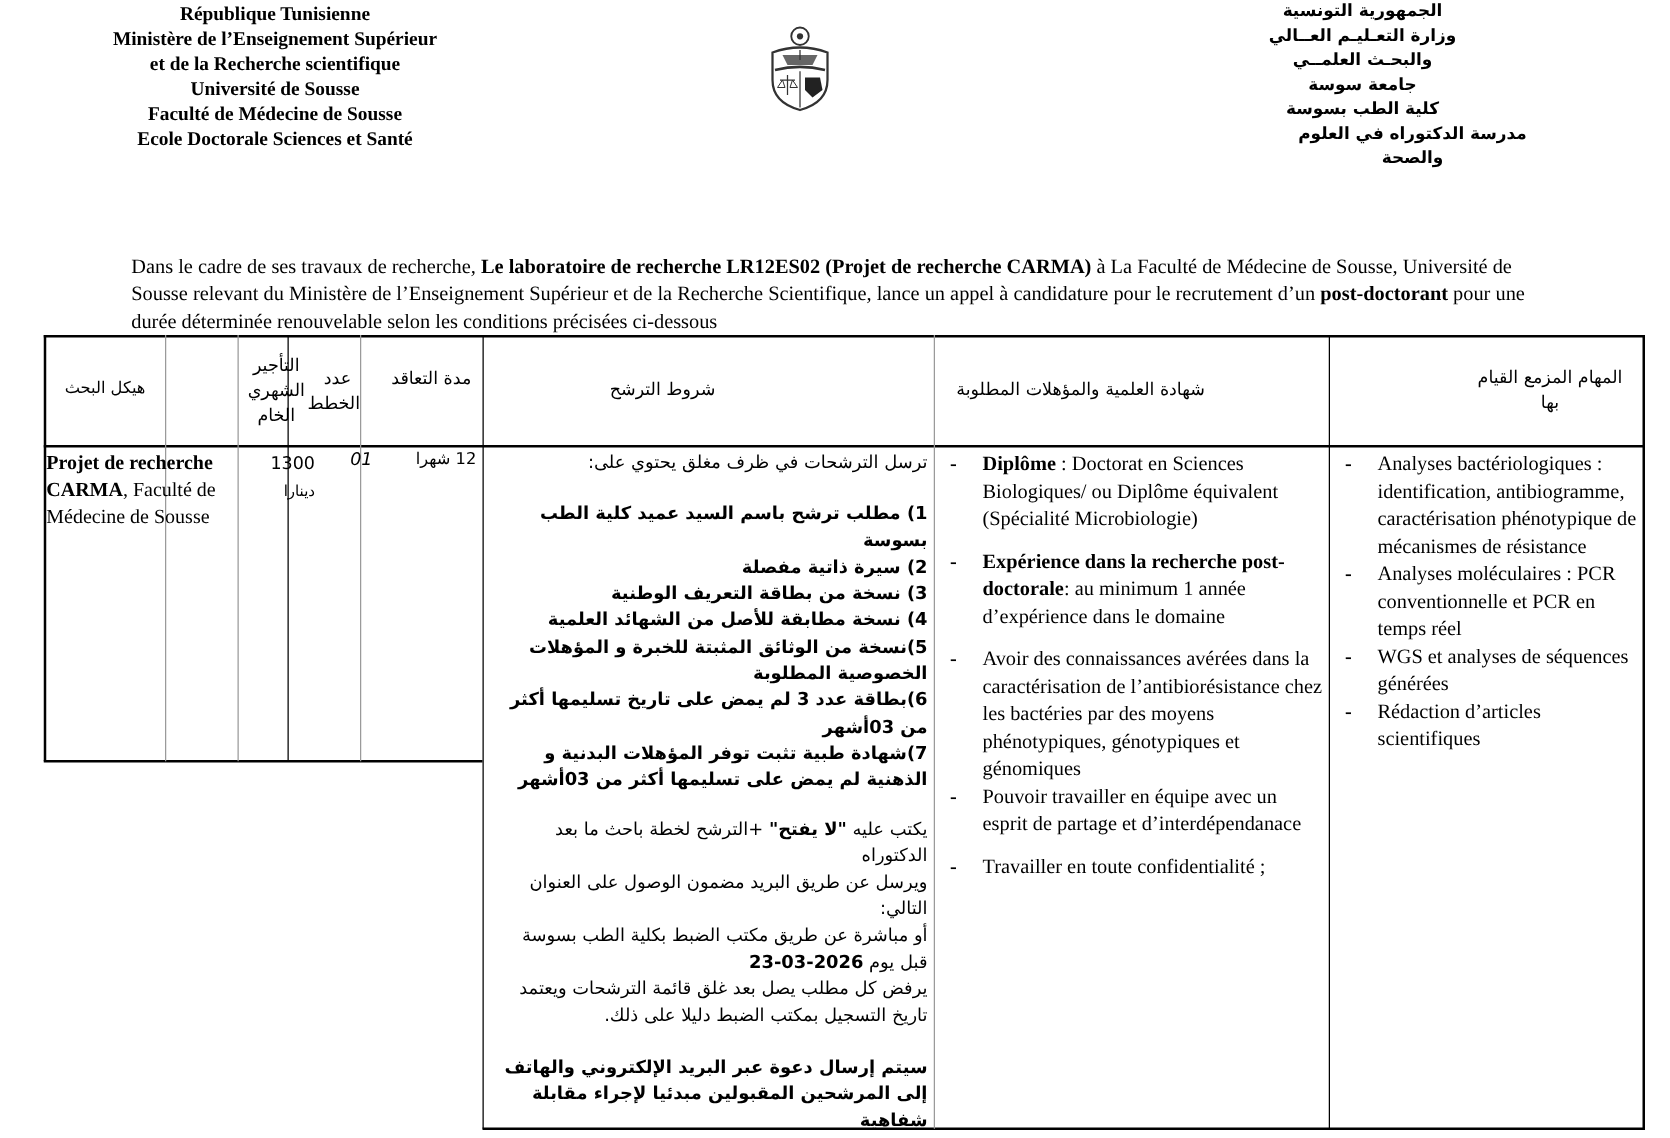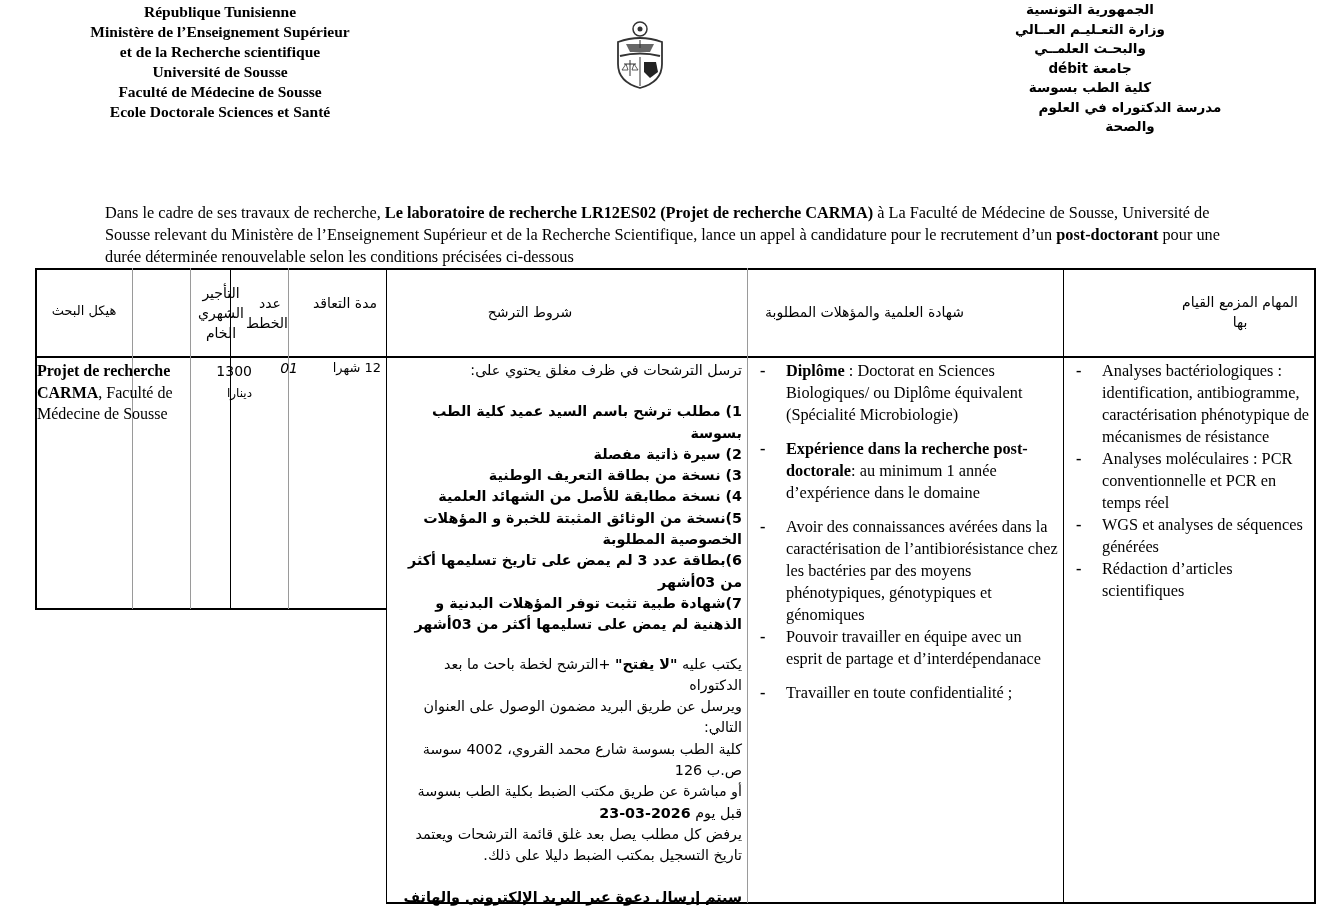--- a/index.html
+++ b/index.html
@@ -45,21 +45,21 @@
     <line x1="18" y1="40" x2="18" y2="56" stroke="#333" stroke-width="1"></line>
     <path d="M10 50 L14 44 L16 50 Z M20 50 L22 44 L26 50 Z" fill="none" stroke="#333" stroke-width="0.8"></path>
     <path d="M32 42 L44 42 L46 52 L38 58 L32 52 Z" fill="#222"></path>
   </svg>
 </div>
 
 <div class="hdr-ar">
   <div>الجمهورية التونسية</div>
   <div>وزارة التعـليـم العــالي</div>
   <div>والبحـث العلمــي</div>
-  <div>جامعة débit</div>
+  <div>جامعة سوسة</div>
   <div>كلية الطب بسوسة</div>
   <div style="position:relative; left:40px;">مدرسة الدكتوراه في العلوم والصحة</div>
 </div>
 
 <div class="intro">
   <span>Dans le cadre de ses travaux de recherche, </span><b>Le laboratoire de recherche LR12ES02 (Projet de recherche CARMA)</b><span> à La Faculté de Médecine de Sousse, Université de Sousse relevant du Ministère de l’Enseignement Supérieur et de la Recherche Scientifique, lance un appel à candidature pour le recrutement d’un </span><b>post-doctorant</b><span> pour une durée déterminée renouvelable selon les conditions précisées ci-dessous</span>
 </div>
 
 <div>
   <div class="line" style="left:35px; top:268px; width:1280px; height:1.5px;"></div>
@@ -103,21 +103,20 @@
   <div><b>1)</b><b> مطلب ترشح باسم السيد عميد كلية الطب بسوسة</b></div>
   <div><b>2)</b><b> سيرة ذاتية مفصلة</b></div>
   <div><b>3)</b><b> نسخة من بطاقة التعريف الوطنية</b></div>
   <div><b>4)</b><b> نسخة مطابقة للأصل من الشهائد العلمية</b></div>
   <div><b>5)</b><b>نسخة من الوثائق المثبتة للخبرة و المؤهلات الخصوصية المطلوبة</b></div>
   <div><b>6)</b><b>بطاقة عدد  3 لم يمض على تاريخ تسليمها أكثر من 03أشهر</b></div>
   <div><b>7)</b><b>شهادة طبية تثبت توفر المؤهلات البدنية و الذهنية لم يمض على تسليمها أكثر من 03أشهر</b></div>
   <div style="height:18px;"></div>
   <div><span>يكتب عليه </span><b>"لا يفتح"</b><span> +الترشح لخطة باحث ما بعد الدكتوراه</span></div>
   <div>ويرسل عن طريق البريد مضمون الوصول على العنوان التالي:</div>
-  <div>كلية الطب بسوسة شارع محمد القروي، 4002 سوسة ص.ب 126</div>
   <div>أو مباشرة عن طريق مكتب الضبط بكلية الطب بسوسة</div>
   <div><span>قبل يوم </span><b>2026-03-23</b></div>
   <div>يرفض كل مطلب يصل بعد غلق قائمة الترشحات ويعتمد تاريخ التسجيل بمكتب الضبط دليلا على ذلك.</div>
   <div style="height:20px;"></div>
   <div style="font-weight:bold;">سيتم إرسال دعوة عبر البريد الإلكتروني والهاتف إلى المرشحين المقبولين مبدئيا لإجراء مقابلة شفاهية</div>
 </div>
 
 <div class="cell frbody" style="left:758px; top:360px; width:300px;">
   <div class="bul"><b>Diplôme</b><span> : Doctorat en Sciences Biologiques/ ou Diplôme équivalent  (Spécialité Microbiologie)</span></div>
   <div style="height:12px;"></div>

